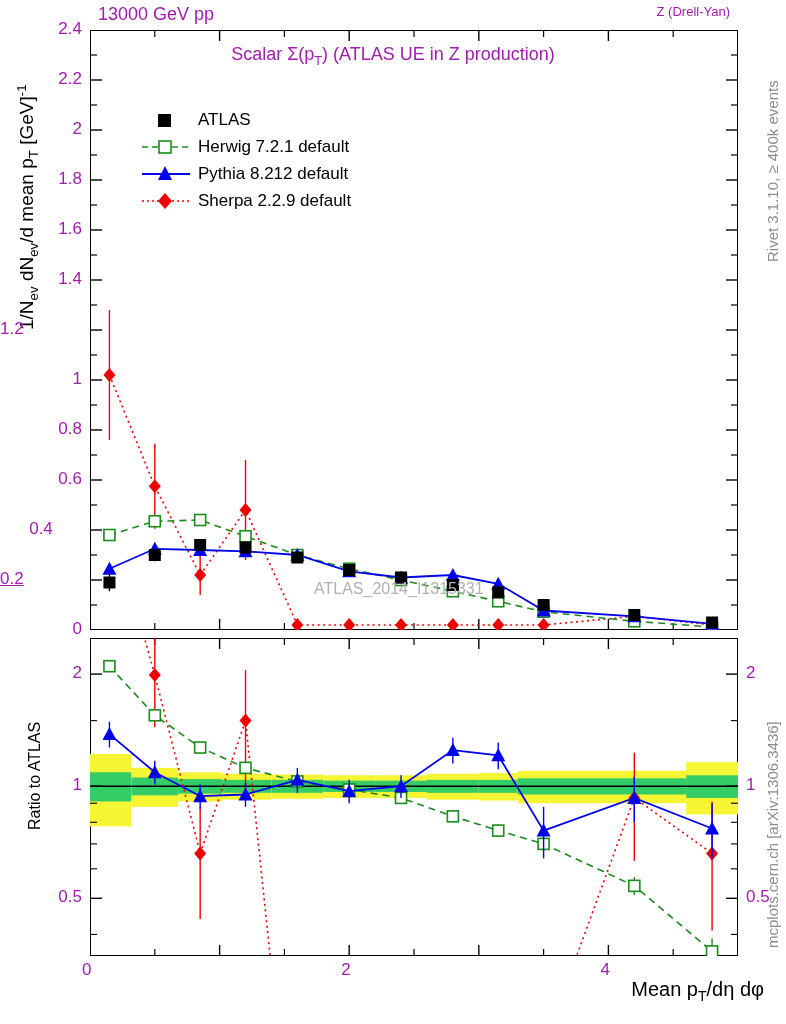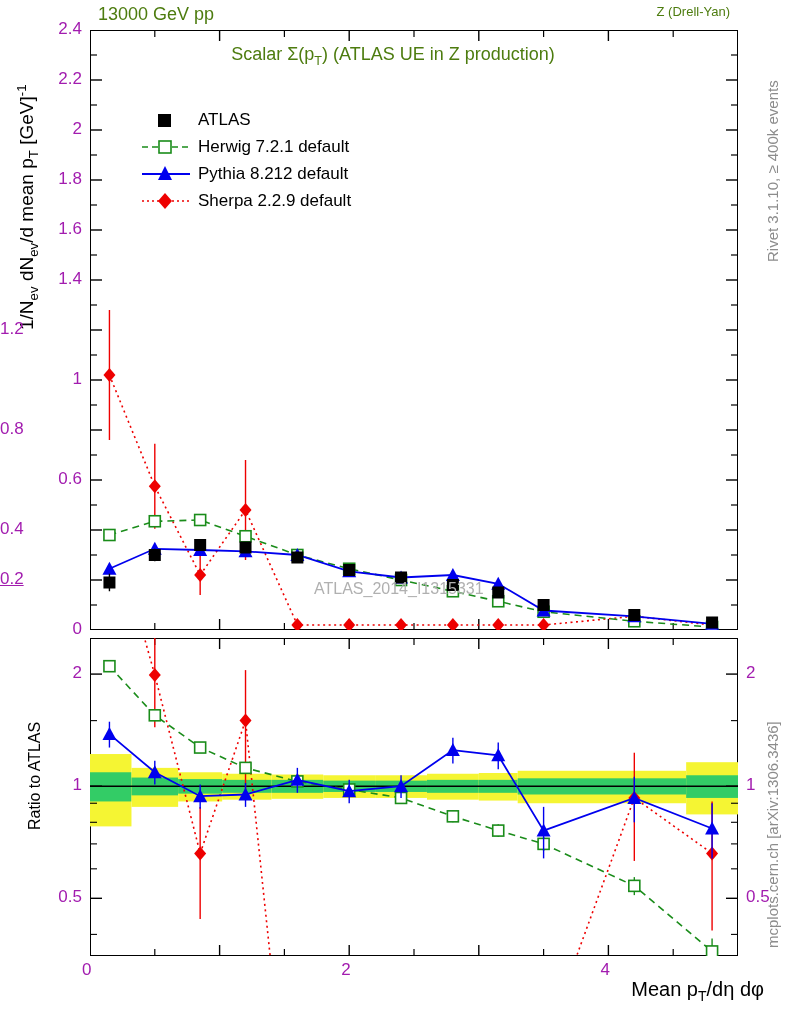--- a/index.html
+++ b/index.html
@@ -1,19 +1,19 @@
 <!DOCTYPE html>
 <html><head>
 <meta charset="utf-8">
 <style>
   html,body{margin:0;padding:0;background:#ffffff;}
   body{width:786px;height:1024px;font-family:"Liberation Sans",sans-serif;color:#000;overflow:hidden;}
   #root{position:relative;width:786px;height:1024px;}
   .abs{position:absolute;}
-  .txt{font-family:"Liberation Sans",sans-serif;color:#4d7c0f;white-space:nowrap;}
+  .txt{font-family:"Liberation Sans",sans-serif;color:#a21caf;white-space:nowrap;}
 
   
   #hdr-left{left:98px;top:4px;font-size:18px;}
   #hdr-right{right:56px;top:4px;font-size:13px;}
 
   
   #mainframe{left:90px;top:30px;width:648px;height:600px;border:1.6px solid #000;box-sizing:border-box;background:#fff;}
   #ratioframe{left:90px;top:638px;width:648px;height:318px;border:1.6px solid #000;box-sizing:border-box;background:#fff;}
   .lbl{position:absolute;font-size:17px;color:#a21caf;white-space:nowrap;}
 
@@ -267,23 +267,23 @@
         <rect x="616.0799999999999" y="586.5" width="12" height="12" fill="#000000"></rect>
       </g>
       <clipPath id="mclip">
         <rect x="0" y="0" width="648" height="600"></rect>
       </clipPath>
     </svg>
 
   <div id="main-ticklabels">
       <div class="lbl" style="left: 0px; width: 82px; text-align: right; top: 619px;">0</div>
       <div class="lbl" style="left: 0px; width: 82px; top: 569px; text-decoration: underline;">0.2</div>
-      <div class="lbl" style="left: 0px; width: 82px; text-align: left; top: 519px;">0.4</div>
+      <div class="lbl" style="left: 0px; width: 82px; text-align: center; top: 519px;">0.4</div>
       <div class="lbl" style="left: 0px; width: 82px; text-align: right; top: 469px;">0.6</div>
-      <div class="lbl" style="left: 0px; width: 82px; top: 419px;">0.8</div>
+      <div class="lbl" style="left: 0px; width: 82px; text-align: right; top: 419px;">0.8</div>
       <div class="lbl" style="left: 0px; width: 82px; text-align: right; top: 369px;">1</div>
       <div class="lbl" style="left: 0px; width: 82px; text-align: left; top: 319px;">1.2</div>
       <div class="lbl" style="left: 0px; width: 82px; text-align: right; top: 269px;">1.4</div>
       <div class="lbl" style="left: 0px; width: 82px; text-align: right; top: 219px;">1.6</div>
       <div class="lbl" style="left: 0px; width: 82px; text-align: right; top: 169px;">1.8</div>
       <div class="lbl" style="left: 0px; width: 82px; text-align: right; top: 119px;">2</div>
       <div class="lbl" style="left: 0px; width: 82px; text-align: right; top: 69px;">2.2</div>
       <div class="lbl" style="left: 0px; width: 82px; text-align: right; top: 19px;">2.4</div>
     </div>
 

